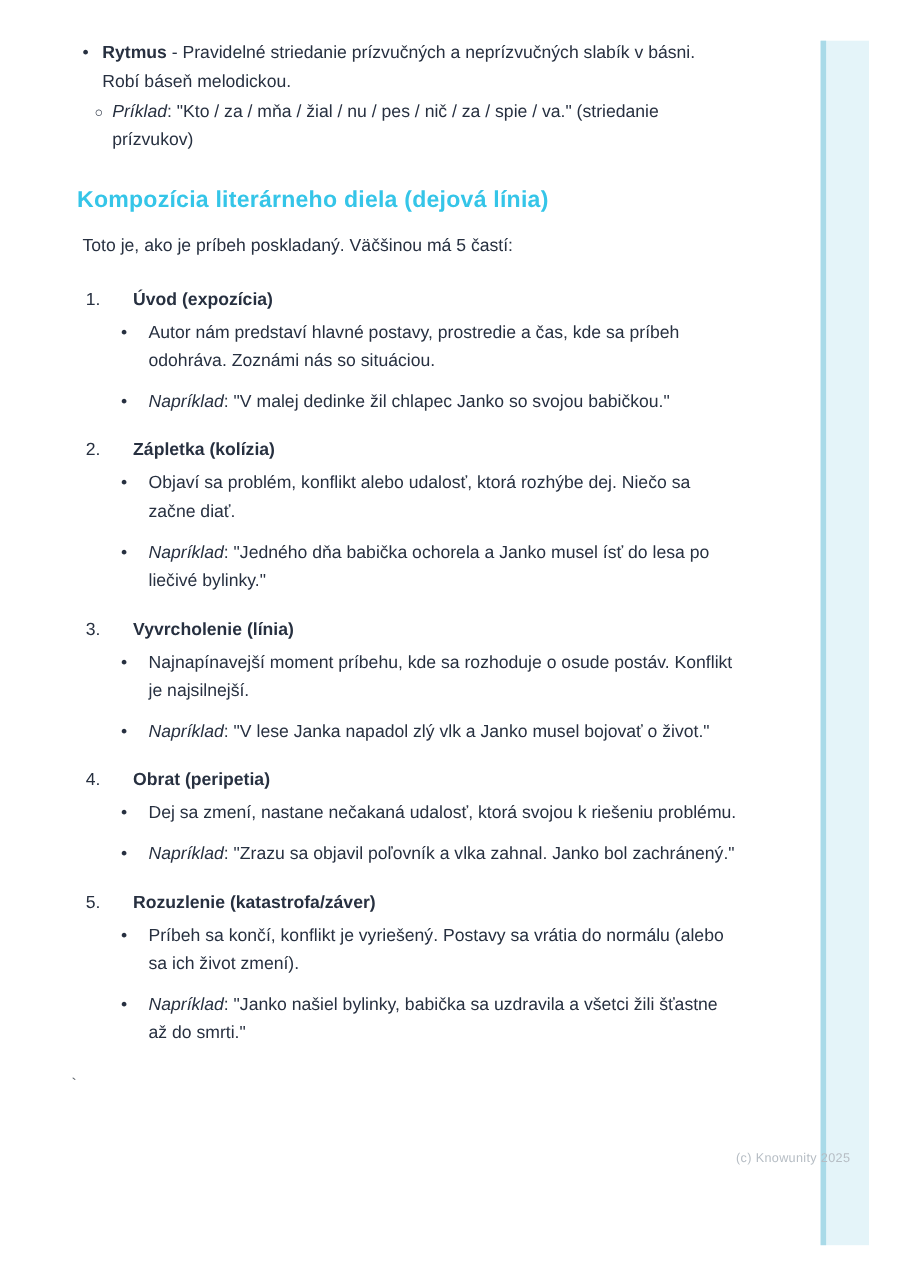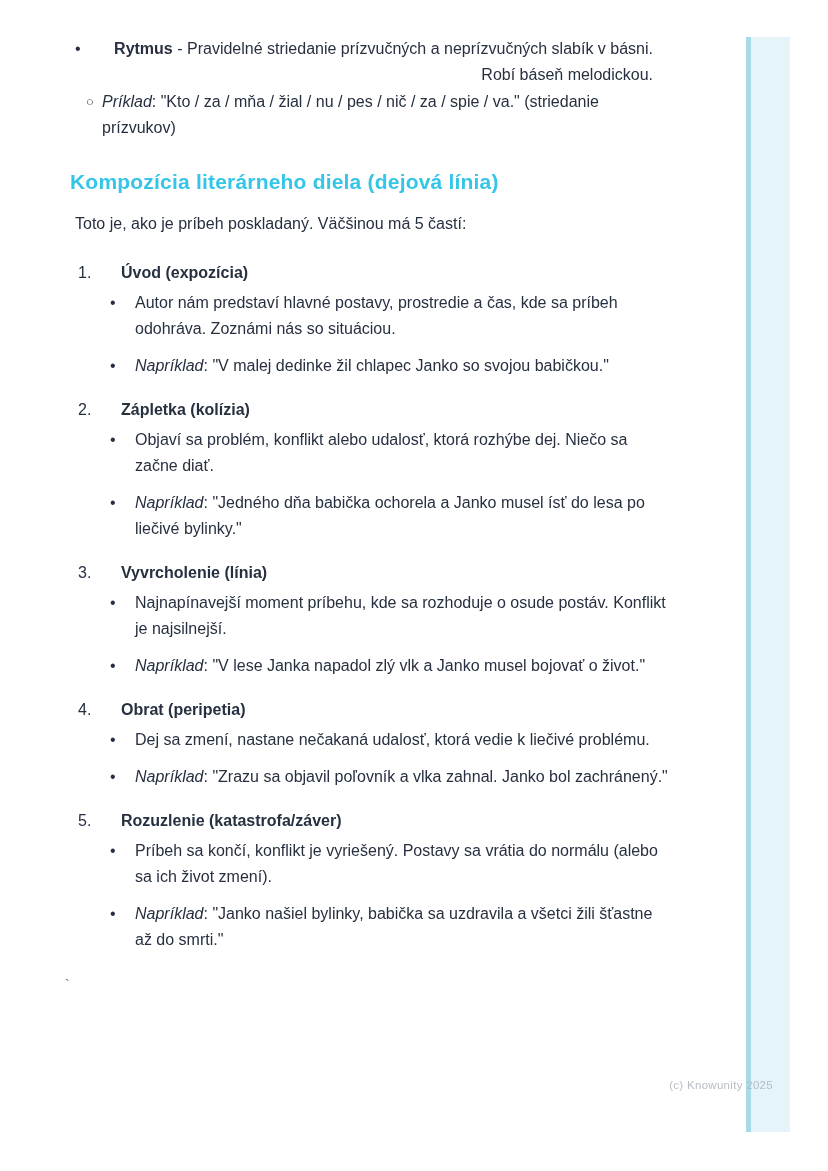--- a/index.html
+++ b/index.html
@@ -30,21 +30,21 @@
   .bullet-row { display: flex; }
   .marker {
     flex: 0 0 18px;
     color: #273040;
   }
   .circle-marker {
     flex: 0 0 16px;
     font-size: 13px;
     color: #273040;
   }
-  .top-text { width: 560px; text-align: right; }
+  .top-text { width: 560px; }
   .sub-list { margin-left: 11px; margin-top: 1px; }
   .sub-list .txt { width: 533px; }
   b, .bold { font-weight: 700; }
   em, .italic { font-style: italic; margin-top: 12px; }
   h1.page-heading {
     margin-top: 25px;
     margin-left: -5px;
     font-size: 21px;
     line-height: 32px;
     font-weight: 700;
@@ -68,21 +68,21 @@
   ul.sec-bullets .txt { width: 535px; }
   .stray-mark {
     position: absolute;
     left: 65px; top: 972px;
     font-size: 14px;
     color: #5a6068;
     z-index: 2;
   }
   .footer {
     position: absolute;
-    top: 1072px;
+    top: 1040px;
     right: 55px;
     font-size: 11.5px;
     color: #b6bdc4;
     letter-spacing: 0.3px;
     z-index: 3;
   }
 </style>
 </head>
 <body>
 
@@ -157,21 +157,21 @@
     </li>
 
     <li class="section">
       <div class="sec-title-row">
         <span class="sec-num">4.</span>
         <span class="sec-title">Obrat (peripetia)</span>
       </div>
       <ul class="sec-bullets">
         <li>
           <span class="marker">•</span>
-          <span class="txt">Dej sa zmení, nastane nečakaná udalosť, ktorá vedie k liečivé problému.</span>
+          <span class="txt">Dej sa zmení, nastane nečakaná udalosť, ktorá svojou k riešeniu problému.</span>
         </li>
         <li class="example">
           <span class="marker">•</span>
           <span class="txt"><em>Napríklad</em><span>: "Zrazu sa objavil poľovník a vlka zahnal. Janko bol zachránený."</span></span>
         </li>
       </ul>
     </li>
 
     <li class="section">
       <div class="sec-title-row">

